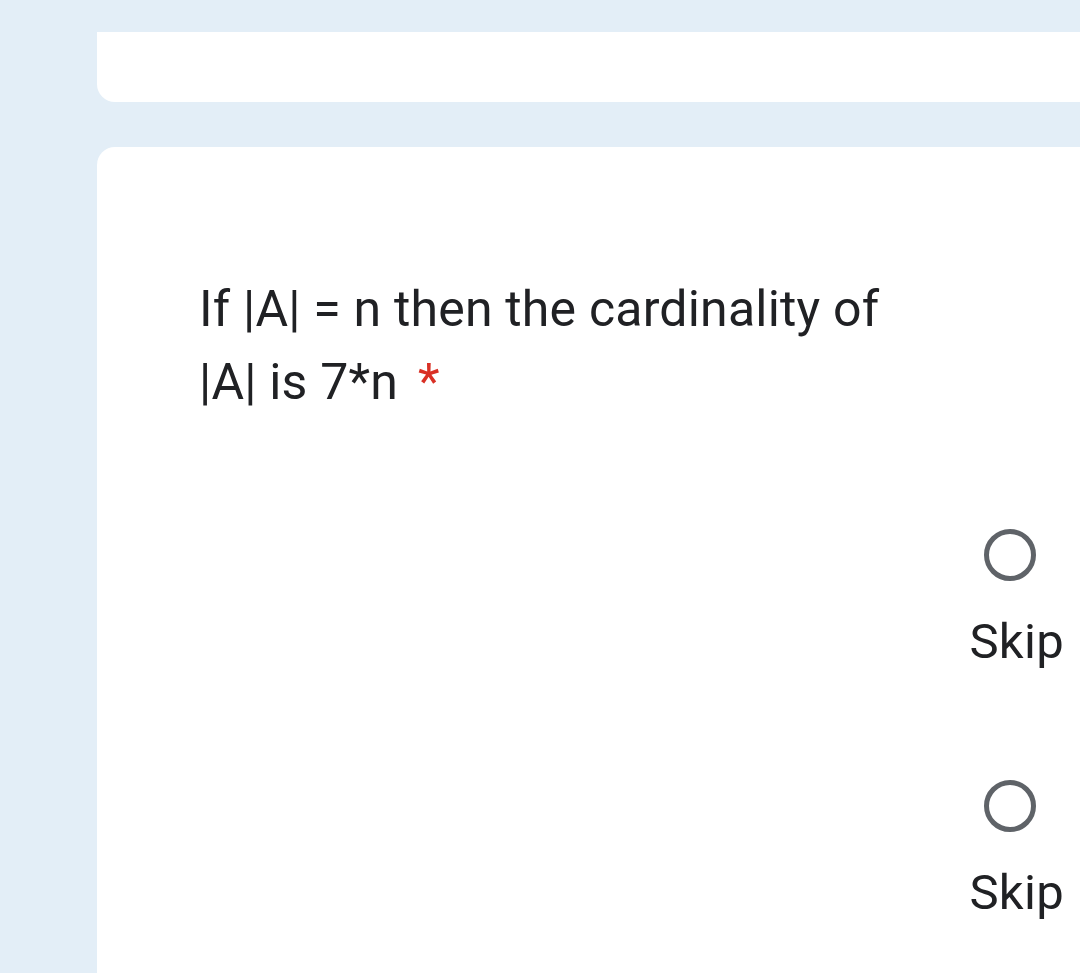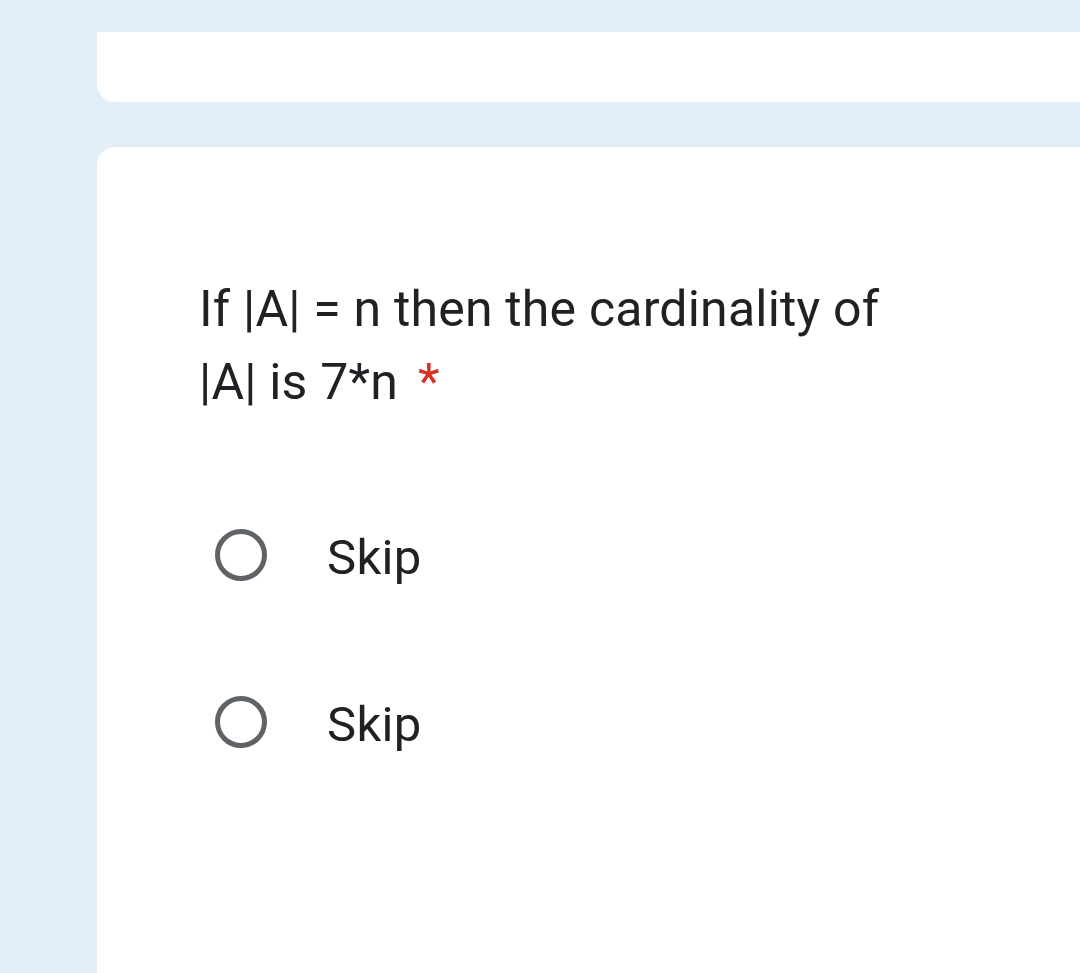--- a/index.html
+++ b/index.html
@@ -39,23 +39,24 @@
     }
     .required-asterisk {
       color: #d93025;
       margin-left: 4px;
     }
     .options {
       margin-top: 95px;
     }
     .radio-option {
       display: flex;
-      align-items: flex-start;
+      align-items: flex-end;
       margin-bottom: 78px;
       cursor: pointer;
+      flex-direction: column;
     }
     .radio-circle {
       width: 52px;
       height: 52px;
       border: 5px solid #5f6368;
       border-radius: 50%;
       margin-right: 44px;
       flex-shrink: 0;
     }
     .radio-label {

